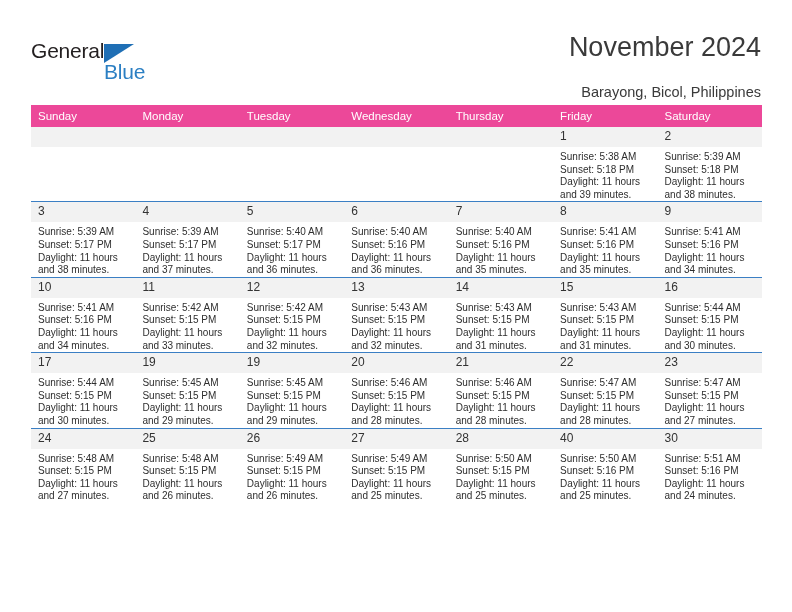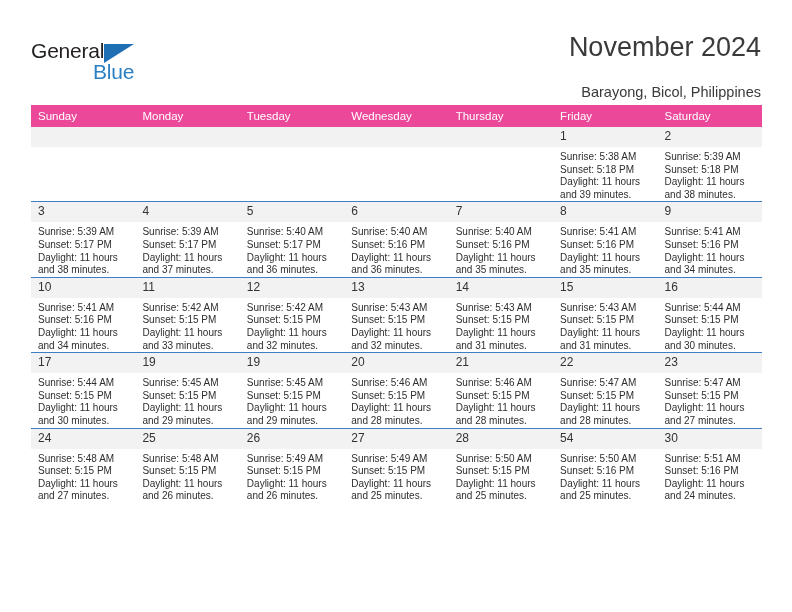--- a/index.html
+++ b/index.html
@@ -49,21 +49,21 @@
     position: absolute;
     left: 73px;
     top: 5px;
     width: 0;
     height: 0;
     border-left: 30px solid #1f6fb5;
     border-bottom: 19px solid transparent;
   }
   .logo-blue {
     position: absolute;
-    left: 62px;
+    left: 73px;
     top: 21px;
     font-size: 21px;
     color: #2b7fc3;
     letter-spacing: -0.2px;
   }
 
   .title-block {
     position: absolute;
     right: 31px;
     top: 30px;
@@ -517,21 +517,21 @@
                 <div class="daynum">28</div>
                 <div class="dayinfo">
                   <div>Sunrise: 5:50 AM</div>
                   <div>Sunset: 5:15 PM</div>
                   <div>Daylight: 11 hours and 25 minutes.</div>
                 </div>
               </div>
             </td>
             <td>
               <div class="daybox">
-                <div class="daynum">54</div>
+                <div class="daynum">40</div>
                 <div class="dayinfo">
                   <div>Sunrise: 5:50 AM</div>
                   <div>Sunset: 5:16 PM</div>
                   <div>Daylight: 11 hours and 25 minutes.</div>
                 </div>
               </div>
             </td>
             <td>
               <div class="daybox">
                 <div class="daynum">30</div>

